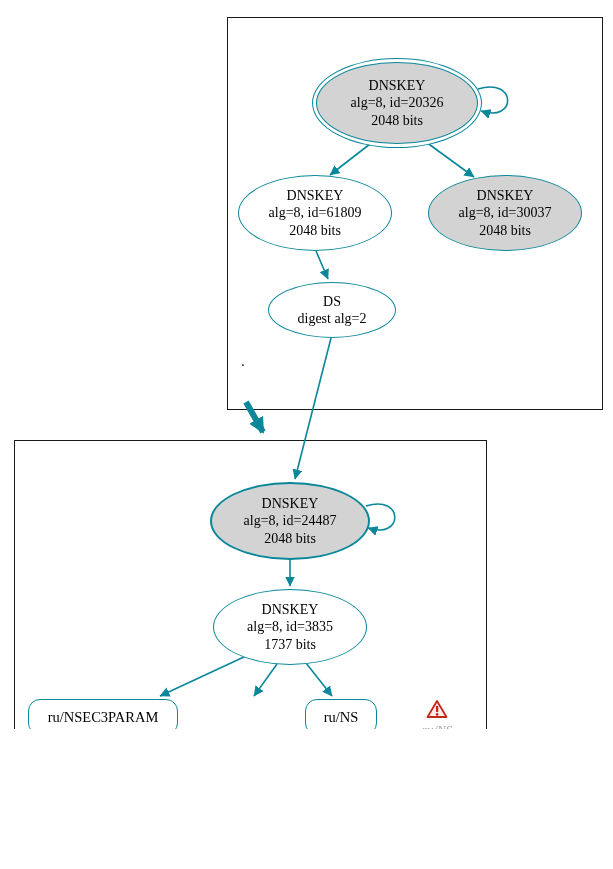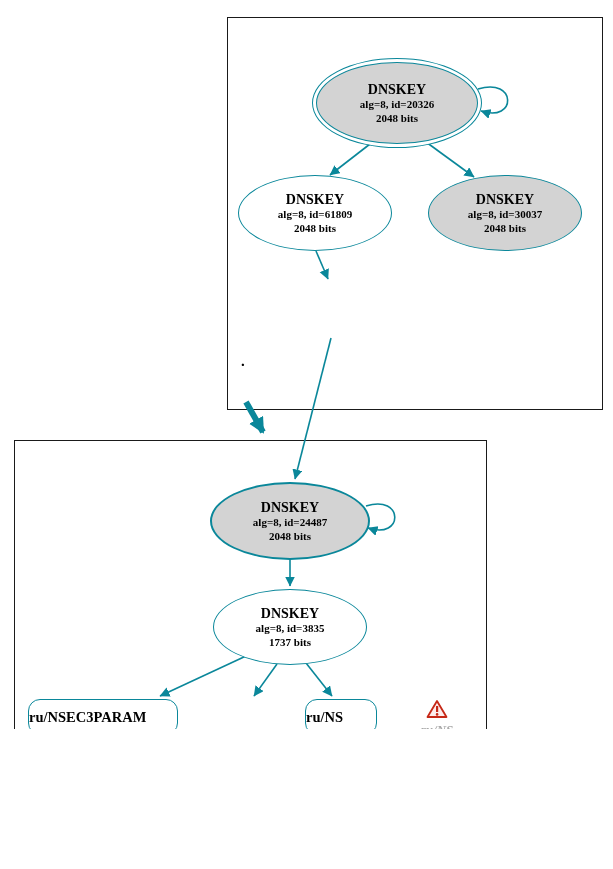--- a/index.html
+++ b/index.html
@@ -1,31 +1,31 @@
 <!DOCTYPE html>
 <html><head>
 <meta charset="utf-8">
 <style>
   html,body{margin:0;padding:0;background:#ffffff;}
   body{font-family:"Liberation Serif", serif;color:#000;}
-  .canvas{position:relative;width:613px;height:729px;background:#fff;overflow:hidden;font-weight:bold;}
+  .canvas{position:relative;width:613px;height:729px;background:#fff;overflow:hidden;}
   .zone-box{position:absolute;border:1px solid #1a1a1a;background:#fff;}
   .arrows{position:absolute;left:0;top:0;pointer-events:none;}
   .node{position:absolute;display:flex;flex-direction:column;align-items:center;justify-content:center;
         text-align:center;box-sizing:border-box;background:#fff;line-height:1.25;}
   .ellipse{border-radius:50%;border:1.6px solid #0a879a;}
   .ellipse.bold{border-width:2.6px;}
   .gray{background:#d3d3d3;}
   .ring{position:absolute;border-radius:50%;border:1.6px solid #0a879a;box-sizing:border-box;padding:3px;background:#fff;}
   .ring .inner{width:100%;height:100%;border-radius:50%;border:1.6px solid #0a879a;box-sizing:border-box;
         display:flex;flex-direction:column;align-items:center;justify-content:center;text-align:center;line-height:1.25;}
   .n-title{font-size:14px;}
-  .n-detail{font-size:11px;}
+  .n-detail{font-size:14px;}
   .rrset{position:absolute;box-sizing:border-box;border:1.6px solid #0a879a;border-radius:12px;background:#fff;
-        display:flex;align-items:center;font-size:14.5px;}
+        display:flex;align-items:center;justify-content:center;font-size:14.5px;}
   .zone-name{position:absolute;font-size:15px;}
   .zone-ts{position:absolute;font-size:13px;}
   .warn{position:absolute;}
   .warn-label{position:absolute;font-size:13px;font-style:italic;color:#a9a9a9;text-align:center;}
 </style>
 </head>
 <body>
 
 <div class="canvas">
 
@@ -76,20 +76,24 @@
     <span class="n-detail">alg=8, id=61809</span>
     <span class="n-detail">2048 bits</span>
   </div>
 
   <div class="node ellipse gray" style="left:428px;top:175px;width:154px;height:76px;">
     <span class="n-title">DNSKEY</span>
     <span class="n-detail">alg=8, id=30037</span>
     <span class="n-detail">2048 bits</span>
   </div>
 
+  <div class="node ellipse" style="left:268px;top:282px;width:128px;height:56px;">
+    <span class="n-title">DS</span>
+    <span class="n-detail">digest alg=2</span>
+  </div>
 
   <div class="zone-name" style="left:241px;top:353px;">.</div>
 
   <div class="node ellipse bold gray" style="left:210px;top:482px;width:160px;height:78px;">
     <span class="n-title">DNSKEY</span>
     <span class="n-detail">alg=8, id=24487</span>
     <span class="n-detail">2048 bits</span>
   </div>
 
   <div class="node ellipse" style="left:213px;top:589px;width:154px;height:76px;">

